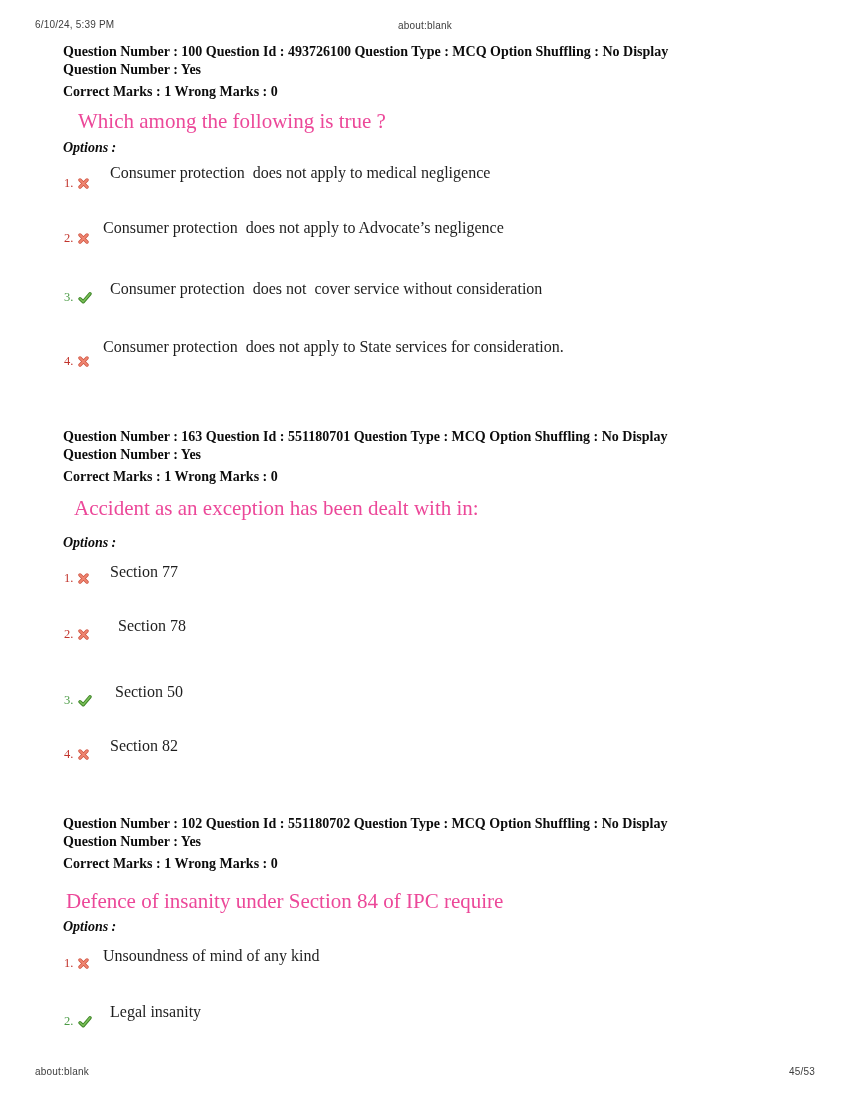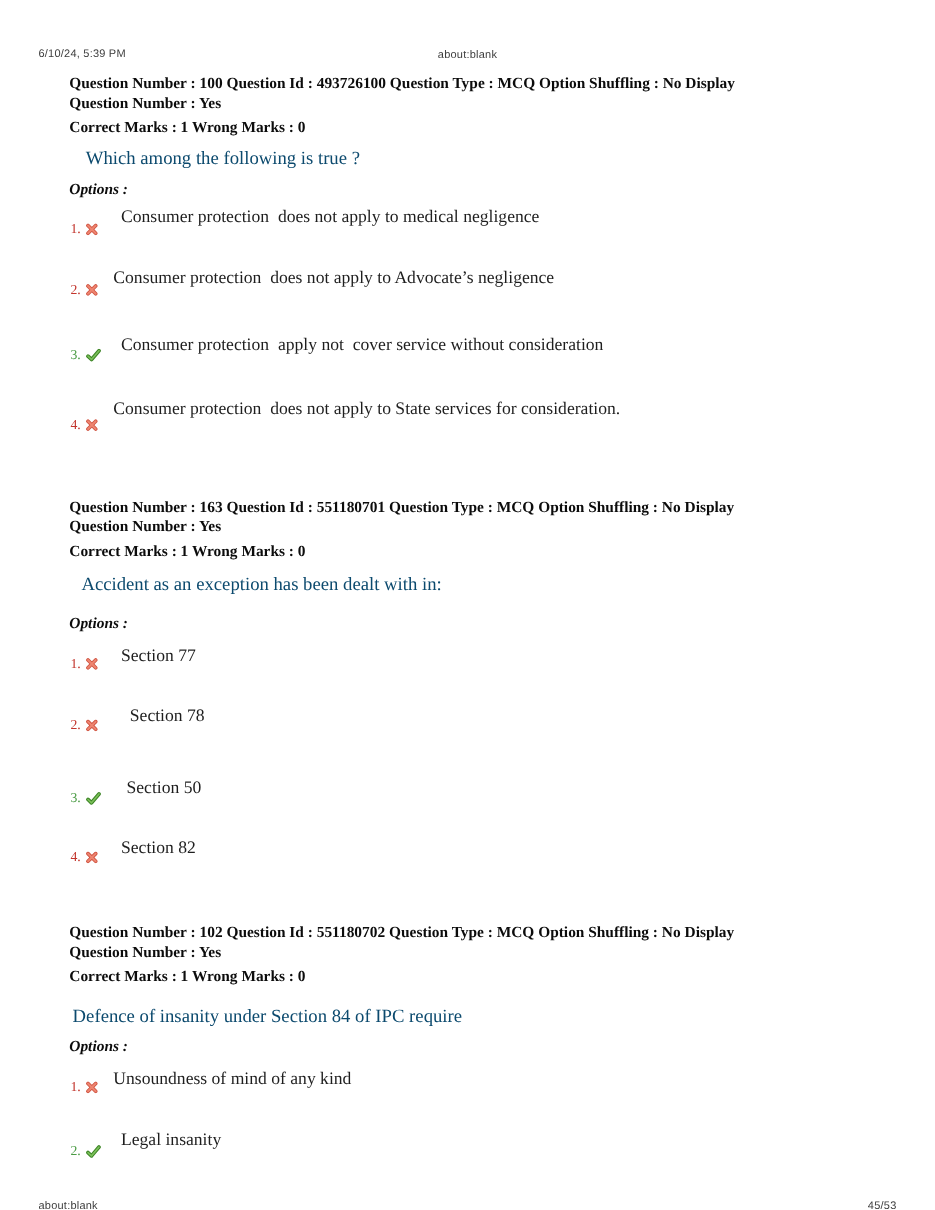--- a/index.html
+++ b/index.html
@@ -4,35 +4,35 @@
 <style>
   html, body { margin: 0; padding: 0; }
   body {
     width: 850px; height: 1100px;
     background: #ffffff;
     font-family: "Liberation Serif", serif;
     color: #141414;
     position: relative;
     overflow: hidden;
   }
-  .abs { position: absolute; white-space: pre; margin-top: 25px; }
+  .abs { position: absolute; white-space: pre; }
   .chrome {
     font-family: "Liberation Sans", sans-serif;
     font-size: 10px;
     color: #3d3d3d;
     letter-spacing: 0.2px;
   }
   .hdr-center { left: 0; right: 0; text-align: center; }
   .ftr-right { right: 35px; text-align: center; }
   .meta {
     font-weight: bold;
     font-size: 14px;
     color: #0c0c0c;
   }
-  .qtext { font-size: 17px; color: #0c4a6e; }
+  .qtext { font-size: 21px; color: #ec4899; }
   .opt-label { font-weight: bold; font-size: 14px; color: #0c0c0c; font-style: italic; }
   .opt-text { font-size: 16px; color: #1e1e1e; }
   .marker { display: inline-flex; align-items: center; gap: 5px; }
   .opt-num { font-size: 12.5px; }
   .opt-num.wrong { color: #c2342c; }
   .opt-num.correct { color: #4a9b44; }
   .icon { display: inline-block; vertical-align: middle; }
 </style>
 </head>
 <body>
@@ -64,21 +64,21 @@
 </span>
 <span class="abs opt-text" style="left:103px; top:219px">Consumer protection  does not apply to Advocate’s negligence</span>
 
 <span class="abs marker" style="left:64px; top:290px">
   <span class="opt-num correct">3.</span>
   <svg class="icon" width="14" height="12" viewBox="0 0 14 12">
       <path d="M2 6.8 L5.2 9.8 L12 1.8" stroke="#3d8526" stroke-width="3.4" fill="none" stroke-linecap="round" stroke-linejoin="round"></path>
       <path d="M2 6.8 L5.2 9.8 L12 1.8" stroke="#7cc05a" stroke-width="1.5" fill="none" stroke-linecap="round" stroke-linejoin="round"></path>
     </svg>
 </span>
-<span class="abs opt-text" style="left:110px; top:280px">Consumer protection  apply not  cover service without consideration</span>
+<span class="abs opt-text" style="left:110px; top:280px">Consumer protection  does not  cover service without consideration</span>
 
 <span class="abs marker" style="left:64px; top:354px">
   <span class="opt-num wrong">4.</span>
   <svg class="icon" width="11" height="11" viewBox="0 0 11 11">
       <path d="M2 2 L9 9 M9 2 L2 9" stroke="#cf5240" stroke-width="3.4" stroke-linecap="round"></path>
       <path d="M2 2 L9 9 M9 2 L2 9" stroke="#ee8570" stroke-width="1.8" stroke-linecap="round"></path>
     </svg>
 </span>
 <span class="abs opt-text" style="left:103px; top:338px">Consumer protection  does not apply to State services for consideration.</span>
 

